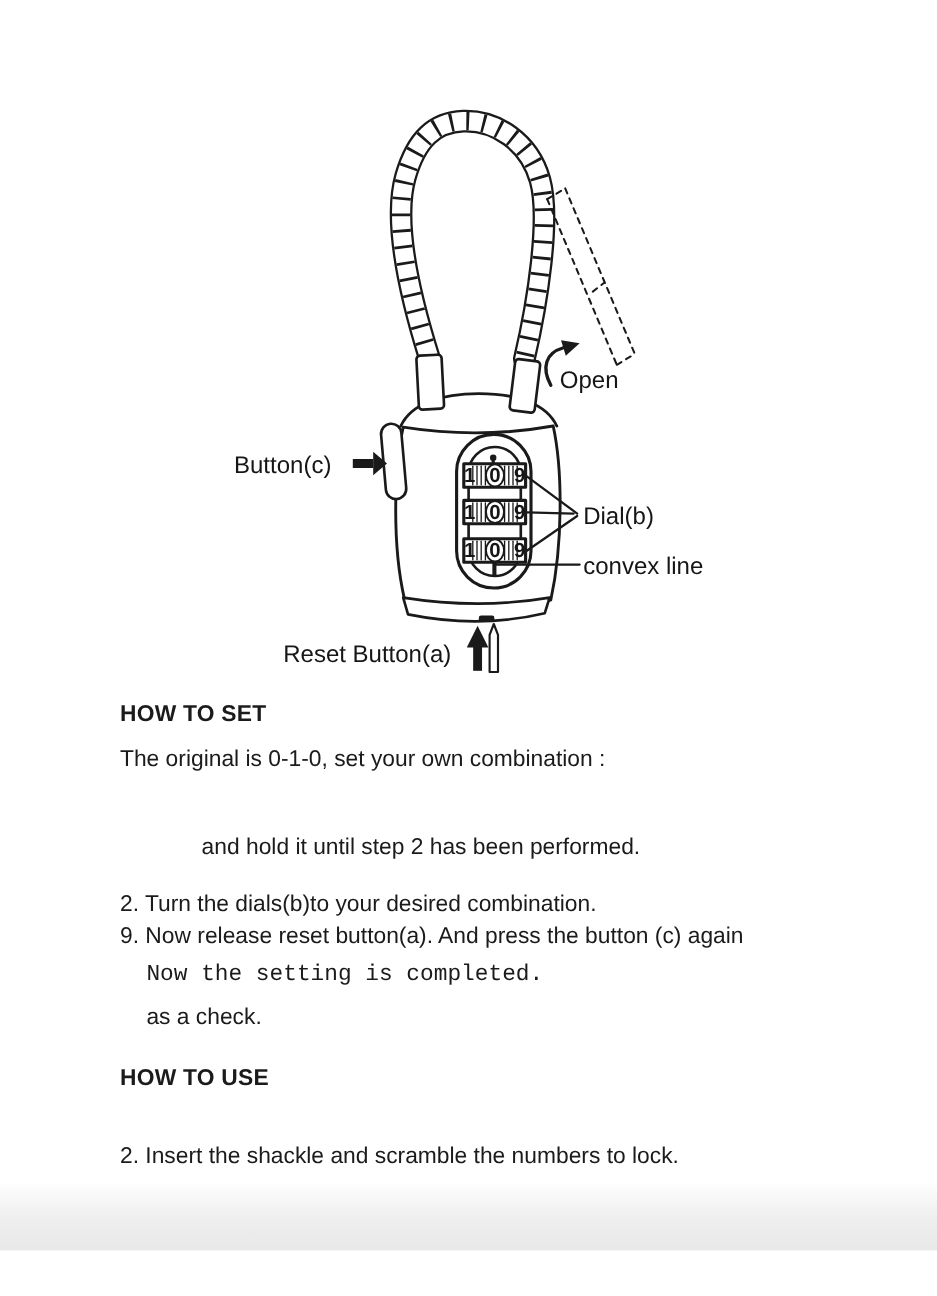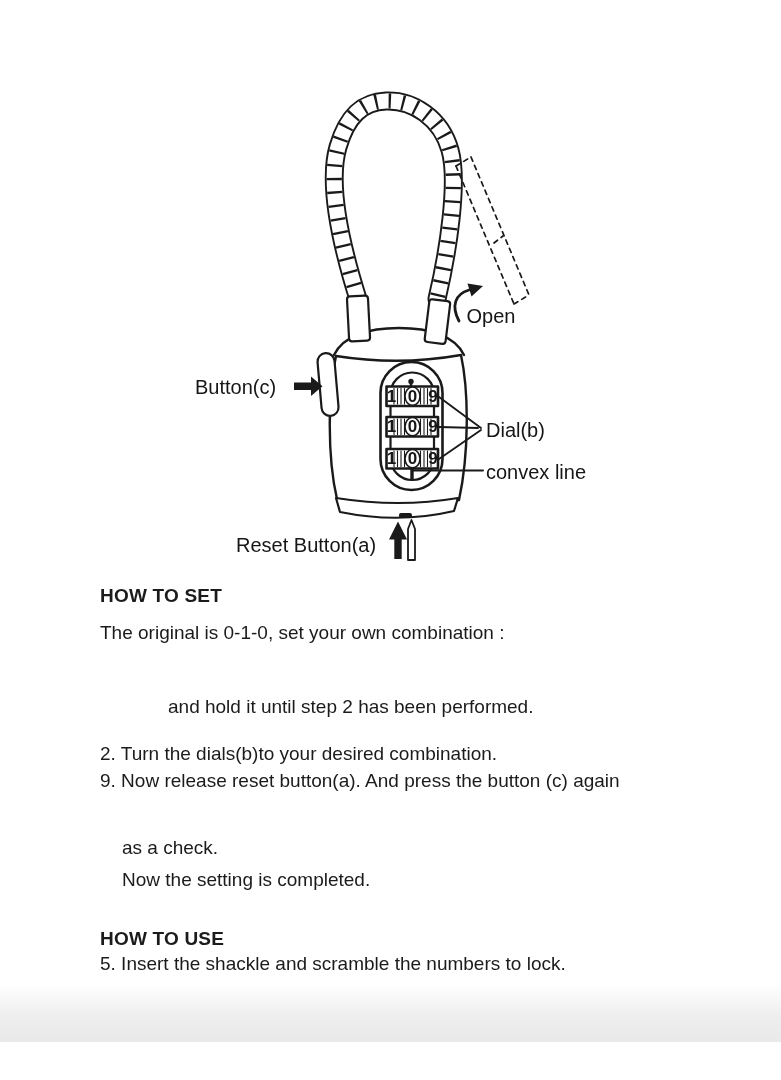--- a/index.html
+++ b/index.html
@@ -163,18 +163,18 @@
     <text class="lbl" x="486" y="478.5">convex line</text>
     <text class="lbl" x="236" y="551.5">Reset Button(a)</text>
   </svg>
 
   <div class="txt heading x-main" style="top:585px;">HOW TO SET</div>
   <div class="txt x-main" style="top:622px;">The original is 0-1-0, set your own combination :</div>
   <div class="txt x-indent" style="top:696px;margin-left:46px;">and hold it until step 2 has been performed.</div>
   <div class="txt x-main" style="top:733px;margin-top:10px;">2. Turn the dials(b)to your desired combination.</div>
   <div class="txt x-main" style="top:770px;">9. Now release reset button(a). And press the button (c) again</div>
   <div class="txt x-indent" style="top:837px;">as a check.</div>
-  <div class="txt x-indent" style="top:869px;">Now the setting is completed.</div>
+  <div class="txt x-indent" style="top:802px;font-family:Liberation Mono, monospace;">Now the setting is completed.</div>
 
-  <div class="txt heading x-main" style="top:928px;">HOW TO USE</div>
-  <div class="txt x-main" style="top:953px;">5. Insert the shackle and scramble the numbers to lock.</div>
+  <div class="txt heading x-main" style="top:888px;">HOW TO USE</div>
+  <div class="txt x-main" style="top:953px;">2. Insert the shackle and scramble the numbers to lock.</div>
 
 </div>
 
 </body></html>

